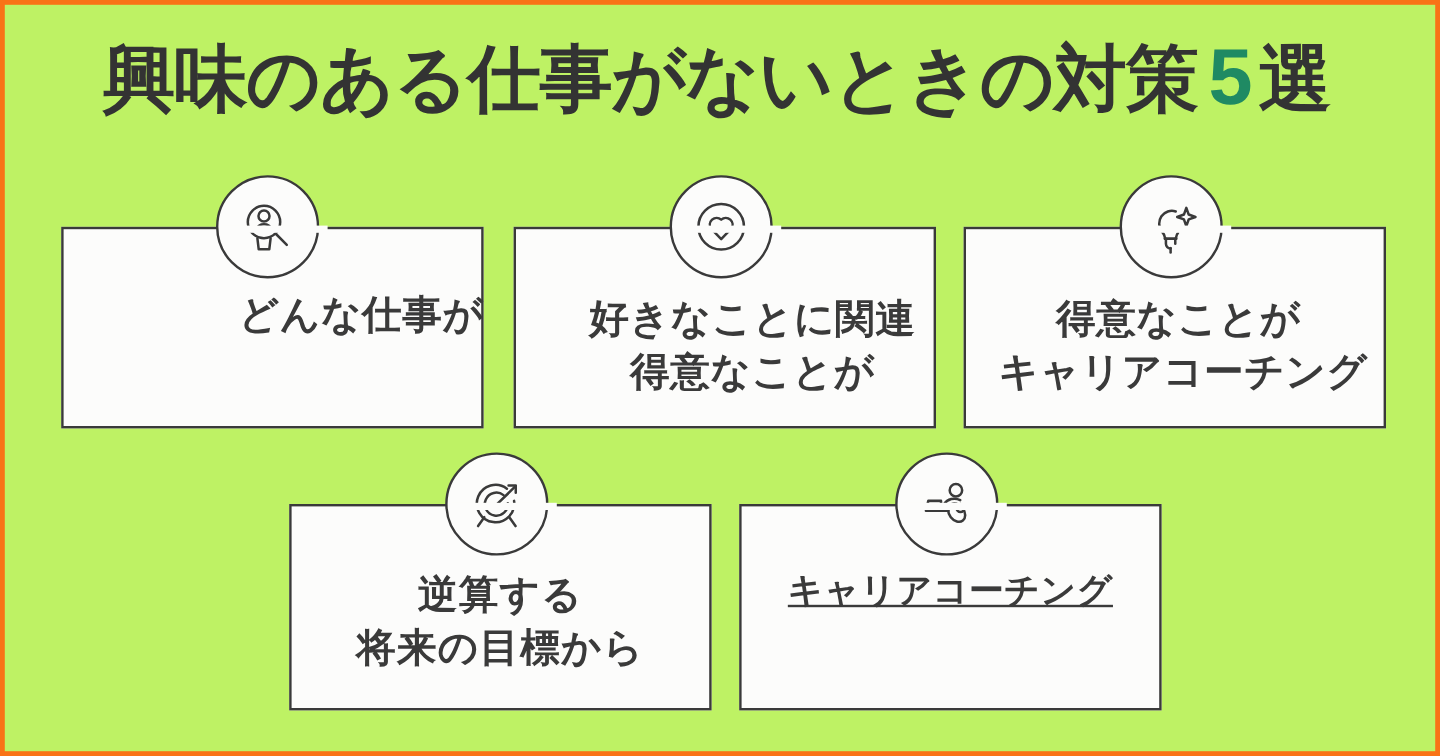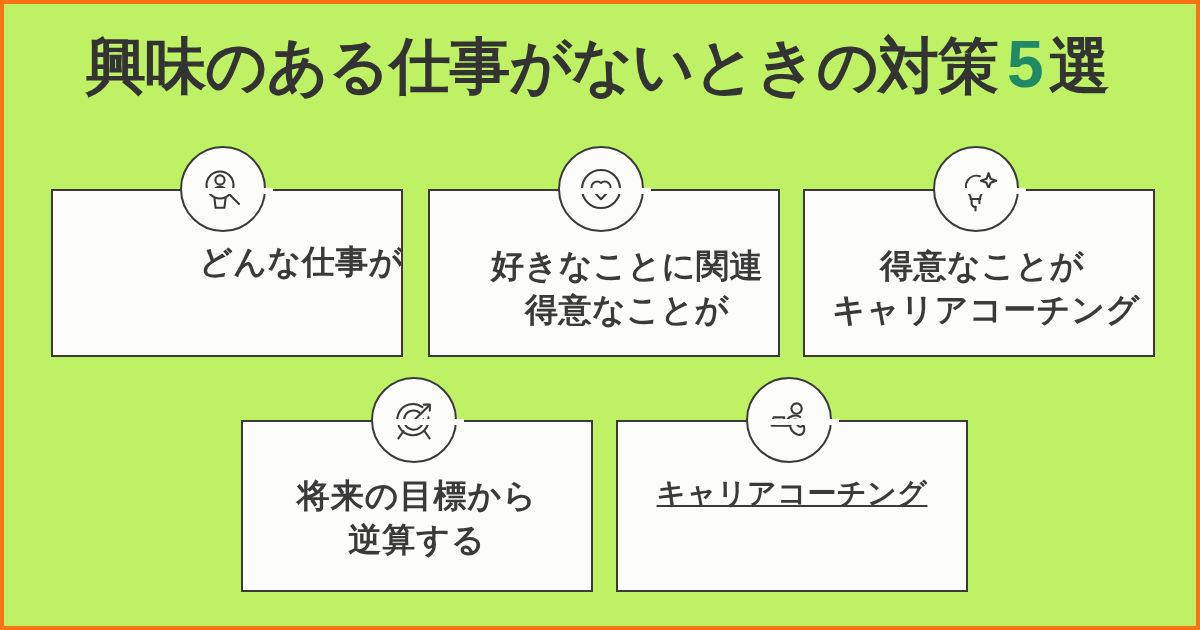--- a/index.html
+++ b/index.html
@@ -171,22 +171,22 @@
         <path d="M34.4 13.2 A15.6 15.6 0 1 0 40.4 23.4"></path>
         <path d="M31.6 18.6 A9.6 9.6 0 1 0 35.2 25.4"></path>
         <path d="M25.8 26.6 L41.2 11.6"></path>
         <path d="M35.8 10.6 L41.8 10.6 L41.8 16.6"></path>
         <line x1="15.6" y1="37" x2="10.4" y2="44.4"></line>
         <line x1="36.4" y1="37" x2="41.6" y2="44.4"></line>
       </svg>
     </span>
   </div>
   <div class="card-text t4" style="left:237px; width:352px;">
+    <span class="ln">逆算する</span>
     <span class="ln">将来の目標から</span>
-    <span class="ln">逆算する</span>
   </div>
 
   <div class="card" style="left:612px; top:416px; width:352px; height:172px;">
     <div class="notch-mask" style="left:133px; width:88px;"></div>
   </div>
   <div class="bubble" style="left:742px; top:373px; width:86px; height:86px;">
     <span>
       <svg width="52" height="52" viewBox="0 0 52 52" fill="none" stroke="#3a3a3a" stroke-width="2.1" stroke-linecap="round" stroke-linejoin="round">
         <path d="M10.6 23.4 L21.2 23.4 L21.2 31.6 L8.6 31.6 Z"></path>
         <line x1="21.2" y1="31.6" x2="27.4" y2="31.6"></line>

